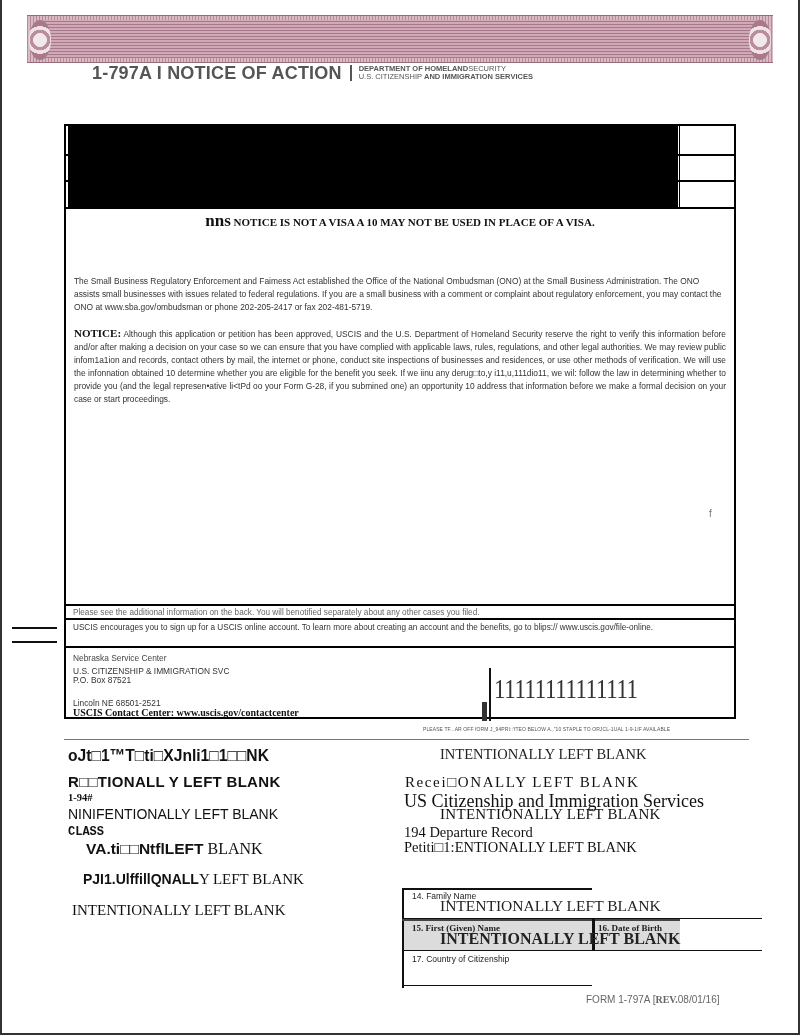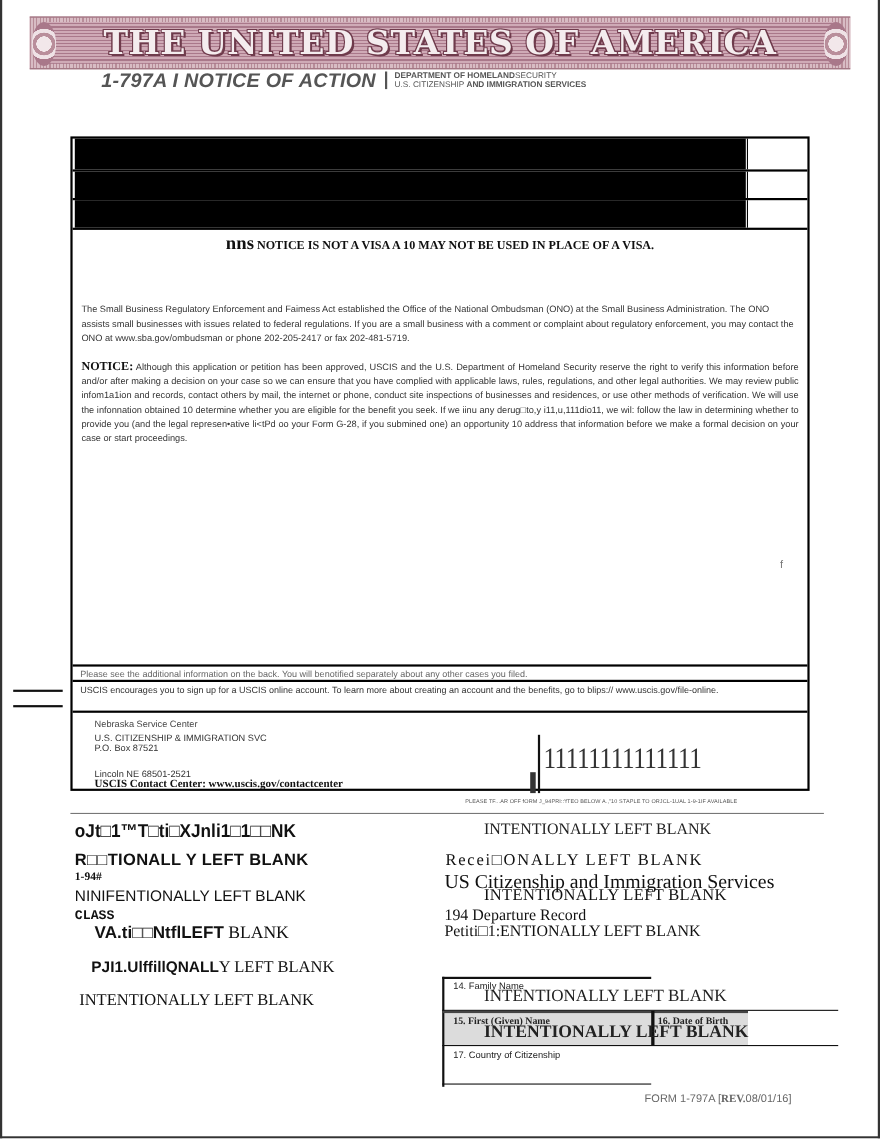--- a/index.html
+++ b/index.html
@@ -12,21 +12,21 @@
     border-top: 1px solid #9a6b79; border-bottom: 1px solid #9a6b79; overflow: hidden; }
   .banner::before { content: ""; position: absolute; inset: 4px 14px; background: repeating-linear-gradient(0deg, #a9788a 0 1px, #cfaab6 1px 3px); }
   .banner .rosette { position: absolute; top: 4px; width: 22px; height: 40px; border-radius: 50%;
     background: radial-gradient(circle, #f2e7ea 0 30%, #b98e9b 31% 45%, #efe2e6 46% 60%, #a9788a 61%); }
   .banner .rosette.left { left: 2px; } .banner .rosette.right { right: 2px; }
   .banner-title { position: absolute; left: 0; right: 0; top: 6px; text-align: center;
     font-family: "DejaVu Serif", serif; font-weight: bold; font-size: 30px; letter-spacing: 0.5px;
     color: #f4ecee; text-shadow: 2px 2px 0 #6f3b4c, -1px -1px 0 #6f3b4c, 1px -1px 0 #6f3b4c, -1px 1px 0 #6f3b4c; white-space: nowrap; }
 
   .header-line { position: absolute; left: 92px; top: 62px; height: 22px; display: flex; align-items: center; white-space: nowrap; }
-  .form-title { font-family: "Liberation Sans", sans-serif; font-weight: bold; font-size: 18px; color: #555; letter-spacing: 0.2px; font-style: italic; }
+  .form-title { font-family: "Liberation Sans", sans-serif; font-weight: bold; font-size: 18px; color: #555; letter-spacing: 0.2px; }
   .sep { display: inline-block; width: 2px; height: 16px; background: #555; margin: 0 7px 0 8px; }
   .dept { font-size: 7.5px; line-height: 8.5px; color: #555; }
   .dept b { font-weight: bold; }
 
   .main-box { position: absolute; left: 64px; top: 124px; width: 672px; height: 595px; border: 2px solid #000; }
   .redact-row { position: absolute; left: 0; width: 668px; border-bottom: 2px solid #000; }
   .redact-bar { position: absolute; left: 2px; top: 2px; background: #000; }
   .redact-cell-right { position: absolute; right: 0; top: 0; width: 55px; height: 100%; border-left: 1px solid #000; }
   .row1 { top: 0; height: 30px; } .row1 .redact-bar { width: 610px; height: 28px; }
   .row2 { top: 30px; height: 26px; } .row2 .redact-bar { width: 610px; height: 24px; }
@@ -39,21 +39,21 @@
   .para { position: absolute; left: 8px; width: 652px; font-size: 8.4px; line-height: 13px; color: #333; margin-top: 47px; }
   .para1 { top: 102px; }
   .para2 { top: 154px; text-align: justify; }
   .para2 .lead { font-family: "Liberation Serif", serif; font-weight: bold; font-size: 11px; color: #111; }
   .stray-f { position: absolute; left: 643px; top: 382px; font-size: 10px; color: #777; }
 
   .info-row { position: absolute; left: 0; width: 668px; border-top: 2px solid #000; font-size: 8.2px; line-height: 11px; color: #444; padding: 0 7px; }
   .info1 { top: 478px; height: 14px; padding-top: 1px; color: #666; }
   .info2 { top: 492px; height: 28px; padding-top: 2px; color: #333; }
   .info3 { top: 520px; height: 73px; }
-  .addr { position: absolute; left: 20px; font-size: 8.4px; color: #333; line-height: 9px; white-space: nowrap; }
+  .addr { position: absolute; left: 7px; font-size: 8.4px; color: #333; line-height: 9px; white-space: nowrap; }
   .addr.center { top: 6px; color: #444; }
   .addr.l1 { top: 19px; }
   .addr.l2 { top: 28px; }
   .addr.l3 { top: 51px; }
   .addr.contact { top: 60px; font-family: "Liberation Serif", serif; font-weight: bold; font-size: 10px; color: #111; }
   .barcode-line { position: absolute; left: 423px; top: 20px; width: 2px; height: 53px; background: #111; }
   .barcode-stub { position: absolute; left: 416px; top: 54px; width: 5px; height: 19px; background: #333; }
   .barcode-digits { position: absolute; left: 428px; top: 36px; font-family: "Liberation Serif", serif; font-size: 27px; color: #333; letter-spacing: -0.5px; white-space: nowrap; transform: scaleX(0.85); transform-origin: left; }
 
   .side-rule { position: absolute; left: 12px; width: 45px; height: 2px; background: #111; }
@@ -103,21 +103,20 @@
   .form-footer .rev { font-family: "Liberation Serif", serif; font-weight: bold; }
 </style>
 </head>
 <body>
 
 <div class="page-frame"></div>
 
 <div class="banner">
   <span class="rosette left"></span>
   <span class="rosette right"></span>
-  <div class="banner-title">THE UNITED STATES OF AMERICA</div>
 </div>
 
 <div class="header-line">
   <span class="form-title">1-797A I NOTICE OF ACTION</span>
   <span class="sep"></span>
   <div class="dept">
     <div><b>DEPARTMENT OF HOMELAND</b><span>SECURITY</span></div>
     <div><span>U.S. CITIZENSHIP</span> <b>AND IMMIGRATION SERVICES</b></div>
   </div>
 </div>

